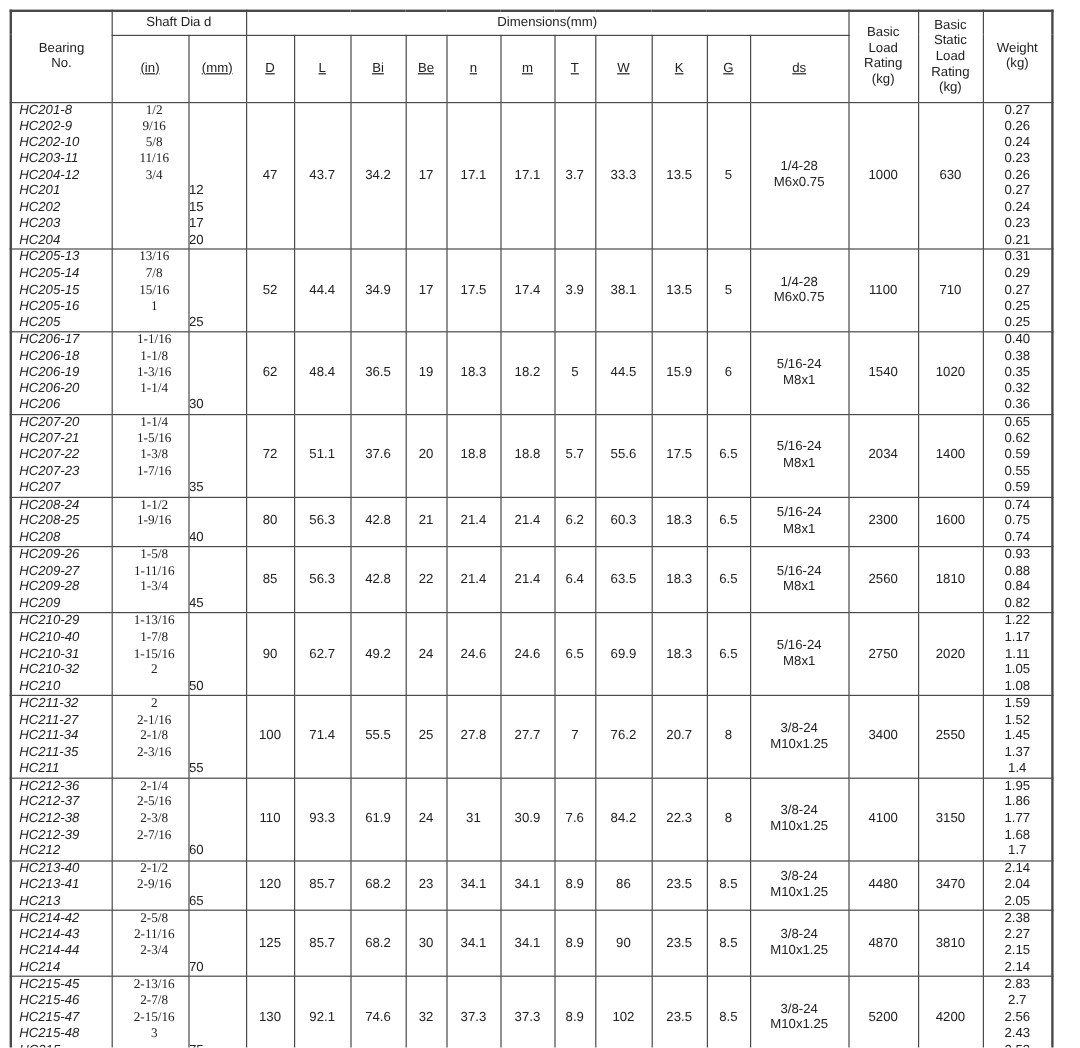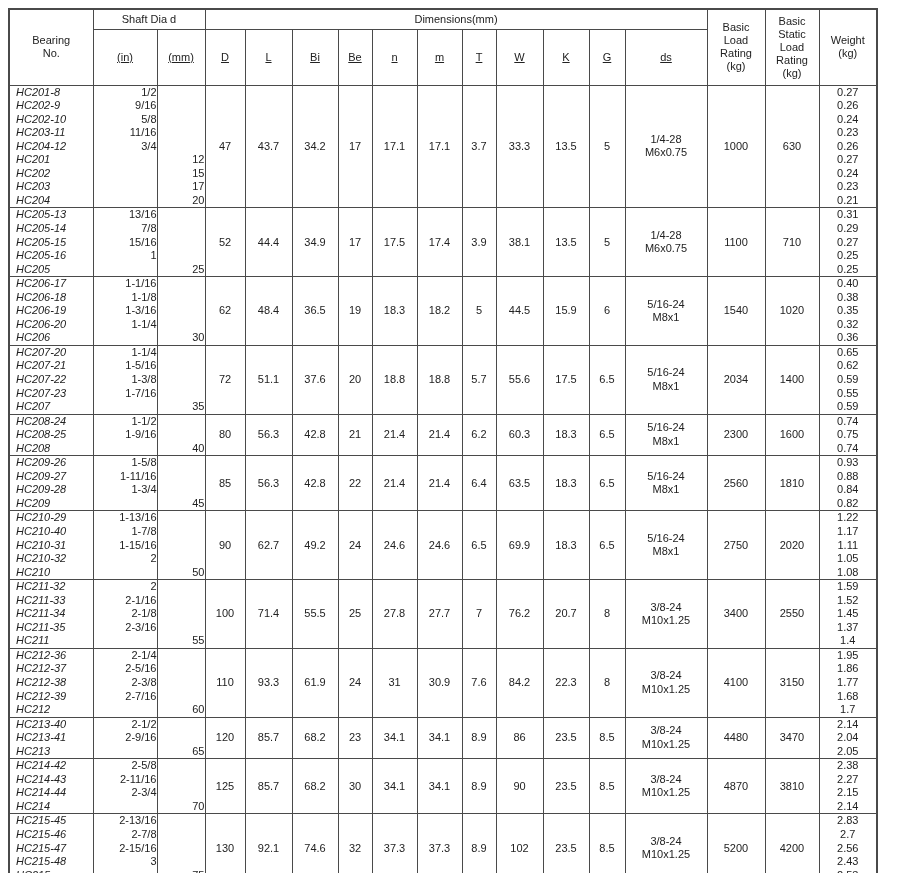--- a/index.html
+++ b/index.html
@@ -32,22 +32,22 @@
   .h-top{height:20px;}
   .h-sub{height:56px;text-decoration:underline;}
   
   td.stack{vertical-align:top;}
   td.stack .cl{
     height:13.55px;
     line-height:13.55px;
     white-space:nowrap;
   }
   td.c-bearing .cl{padding-left:6px;text-align:left;font-style:italic;}
-  td.c-in .cl{padding-left:7px;text-align:right;}
-  td.c-mm .cl{text-align:right;}
+  td.c-in .cl{padding-left:7px;text-align:center;font-family:Liberation Serif, serif;}
+  td.c-mm .cl{text-align:left;}
   td.c-wt .cl{text-align:center;}
   td.dim{
     text-align:center;
     vertical-align:middle;
     white-space:pre-line;
     line-height:13.5px;
   }
 </style>
 </head>
 <body>
@@ -415,21 +415,21 @@
           <div class="cl">1.22</div>
           <div class="cl">1.17</div>
           <div class="cl">1.11</div>
           <div class="cl">1.05</div>
           <div class="cl">1.08</div>
         </td>
       </tr>
       <tr>
         <td class="stack c-bearing">
           <div class="cl">HC211-32</div>
-          <div class="cl">HC211-33</div>
+          <div class="cl">HC211-27</div>
           <div class="cl">HC211-34</div>
           <div class="cl">HC211-35</div>
           <div class="cl">HC211</div>
         </td>
         <td class="stack c-in">
           <div class="cl">2</div>
           <div class="cl">2-1/16</div>
           <div class="cl">2-1/8</div>
           <div class="cl">2-3/16</div>
           <div class="cl"></div>

